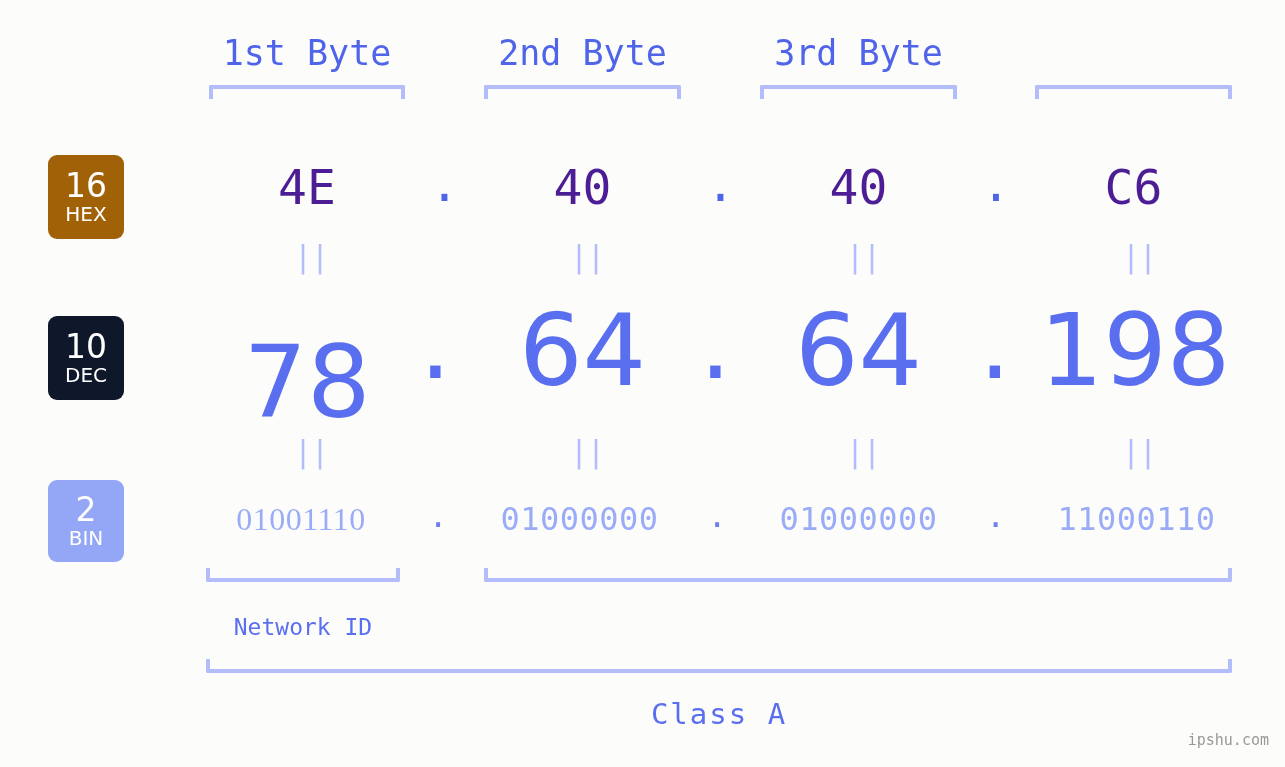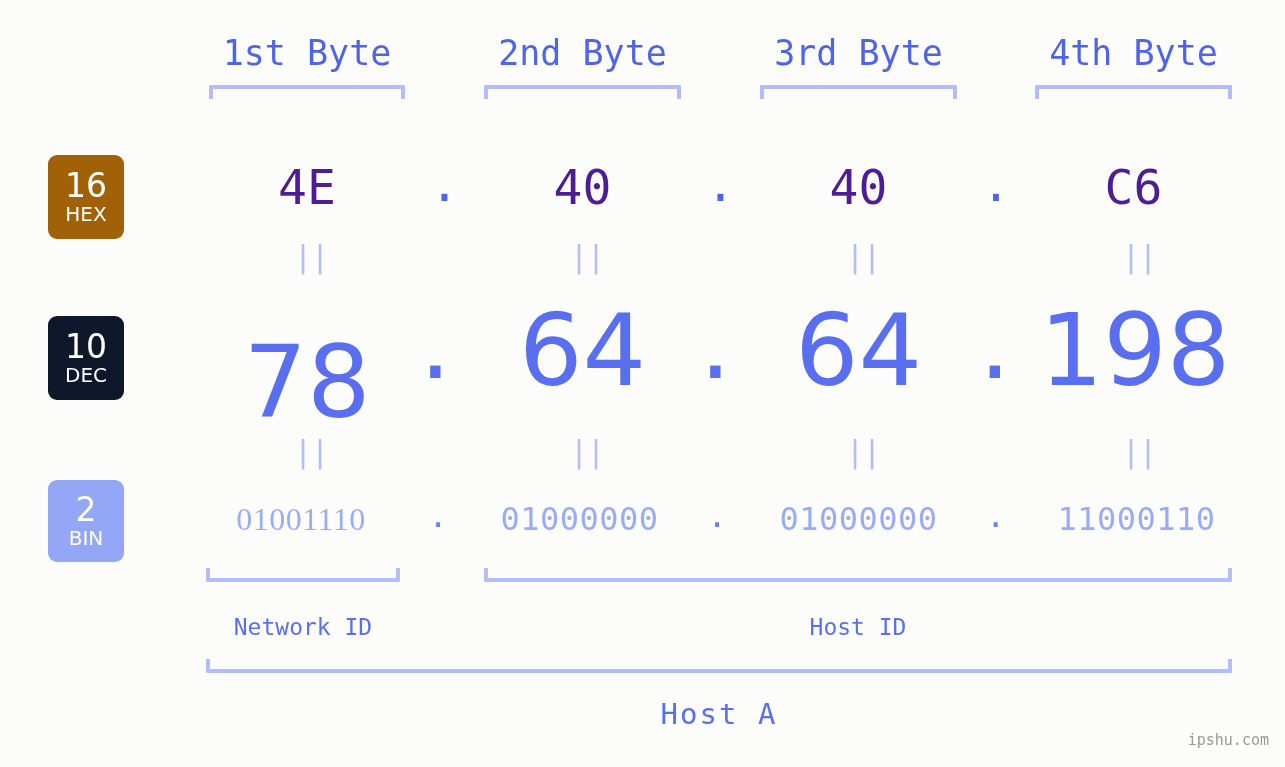--- a/index.html
+++ b/index.html
@@ -193,21 +193,20 @@
   }
 </style>
 </head>
 <body>
 
 <div class="stage">
 
   <div class="byte-header" style="left:209px; width:196px;">1st Byte</div>
   <div class="byte-header" style="left:484px; width:197px;">2nd Byte</div>
   <div class="byte-header" style="left:760px; width:197px;">3rd Byte</div>
-  <div class="byte-header" style="left:1035px; width:197px;">4th Byte</div>
 
   <div class="bracket-top" style="left:209px; top:85px; width:196px;"></div>
   <div class="bracket-top" style="left:484px; top:85px; width:197px;"></div>
   <div class="bracket-top" style="left:760px; top:85px; width:197px;"></div>
   <div class="bracket-top" style="left:1035px; top:85px; width:197px;"></div>
 
   <div class="badge" id="badge-hex">
     <span class="b-num">16</span>
     <span class="b-lbl">HEX</span>
   </div>
@@ -257,20 +256,19 @@
     <div class="cell dot" style="left:678px; width:79px;">.</div>
     <div class="cell" style="left:760px; width:197px;">01000000</div>
     <div class="cell dot" style="left:957px; width:78px;">.</div>
     <div class="cell" style="left:1038px; width:197px;">11000110</div>
   </div>
 
   <div class="bracket-bottom" style="left:206px; top:568px; width:194px;"></div>
   <div class="bracket-bottom" style="left:484px; top:568px; width:748px;"></div>
 
   <div class="foot-label" id="label-networkid" style="left:206px; width:194px;">Network ID</div>
-  <div class="foot-label" id="label-hostid" style="left:484px; width:748px;">Host ID</div>
 
   <div class="bracket-bottom" style="left:206px; top:659px; width:1026px;"></div>
-  <div class="foot-label" id="label-class" style="left:206px; width:1026px;">Host A</div>
+  <div class="foot-label" id="label-class" style="left:206px; width:1026px;">Class A</div>
 
   <div id="watermark">ipshu.com</div>
 
 </div>
 
 </body></html>

